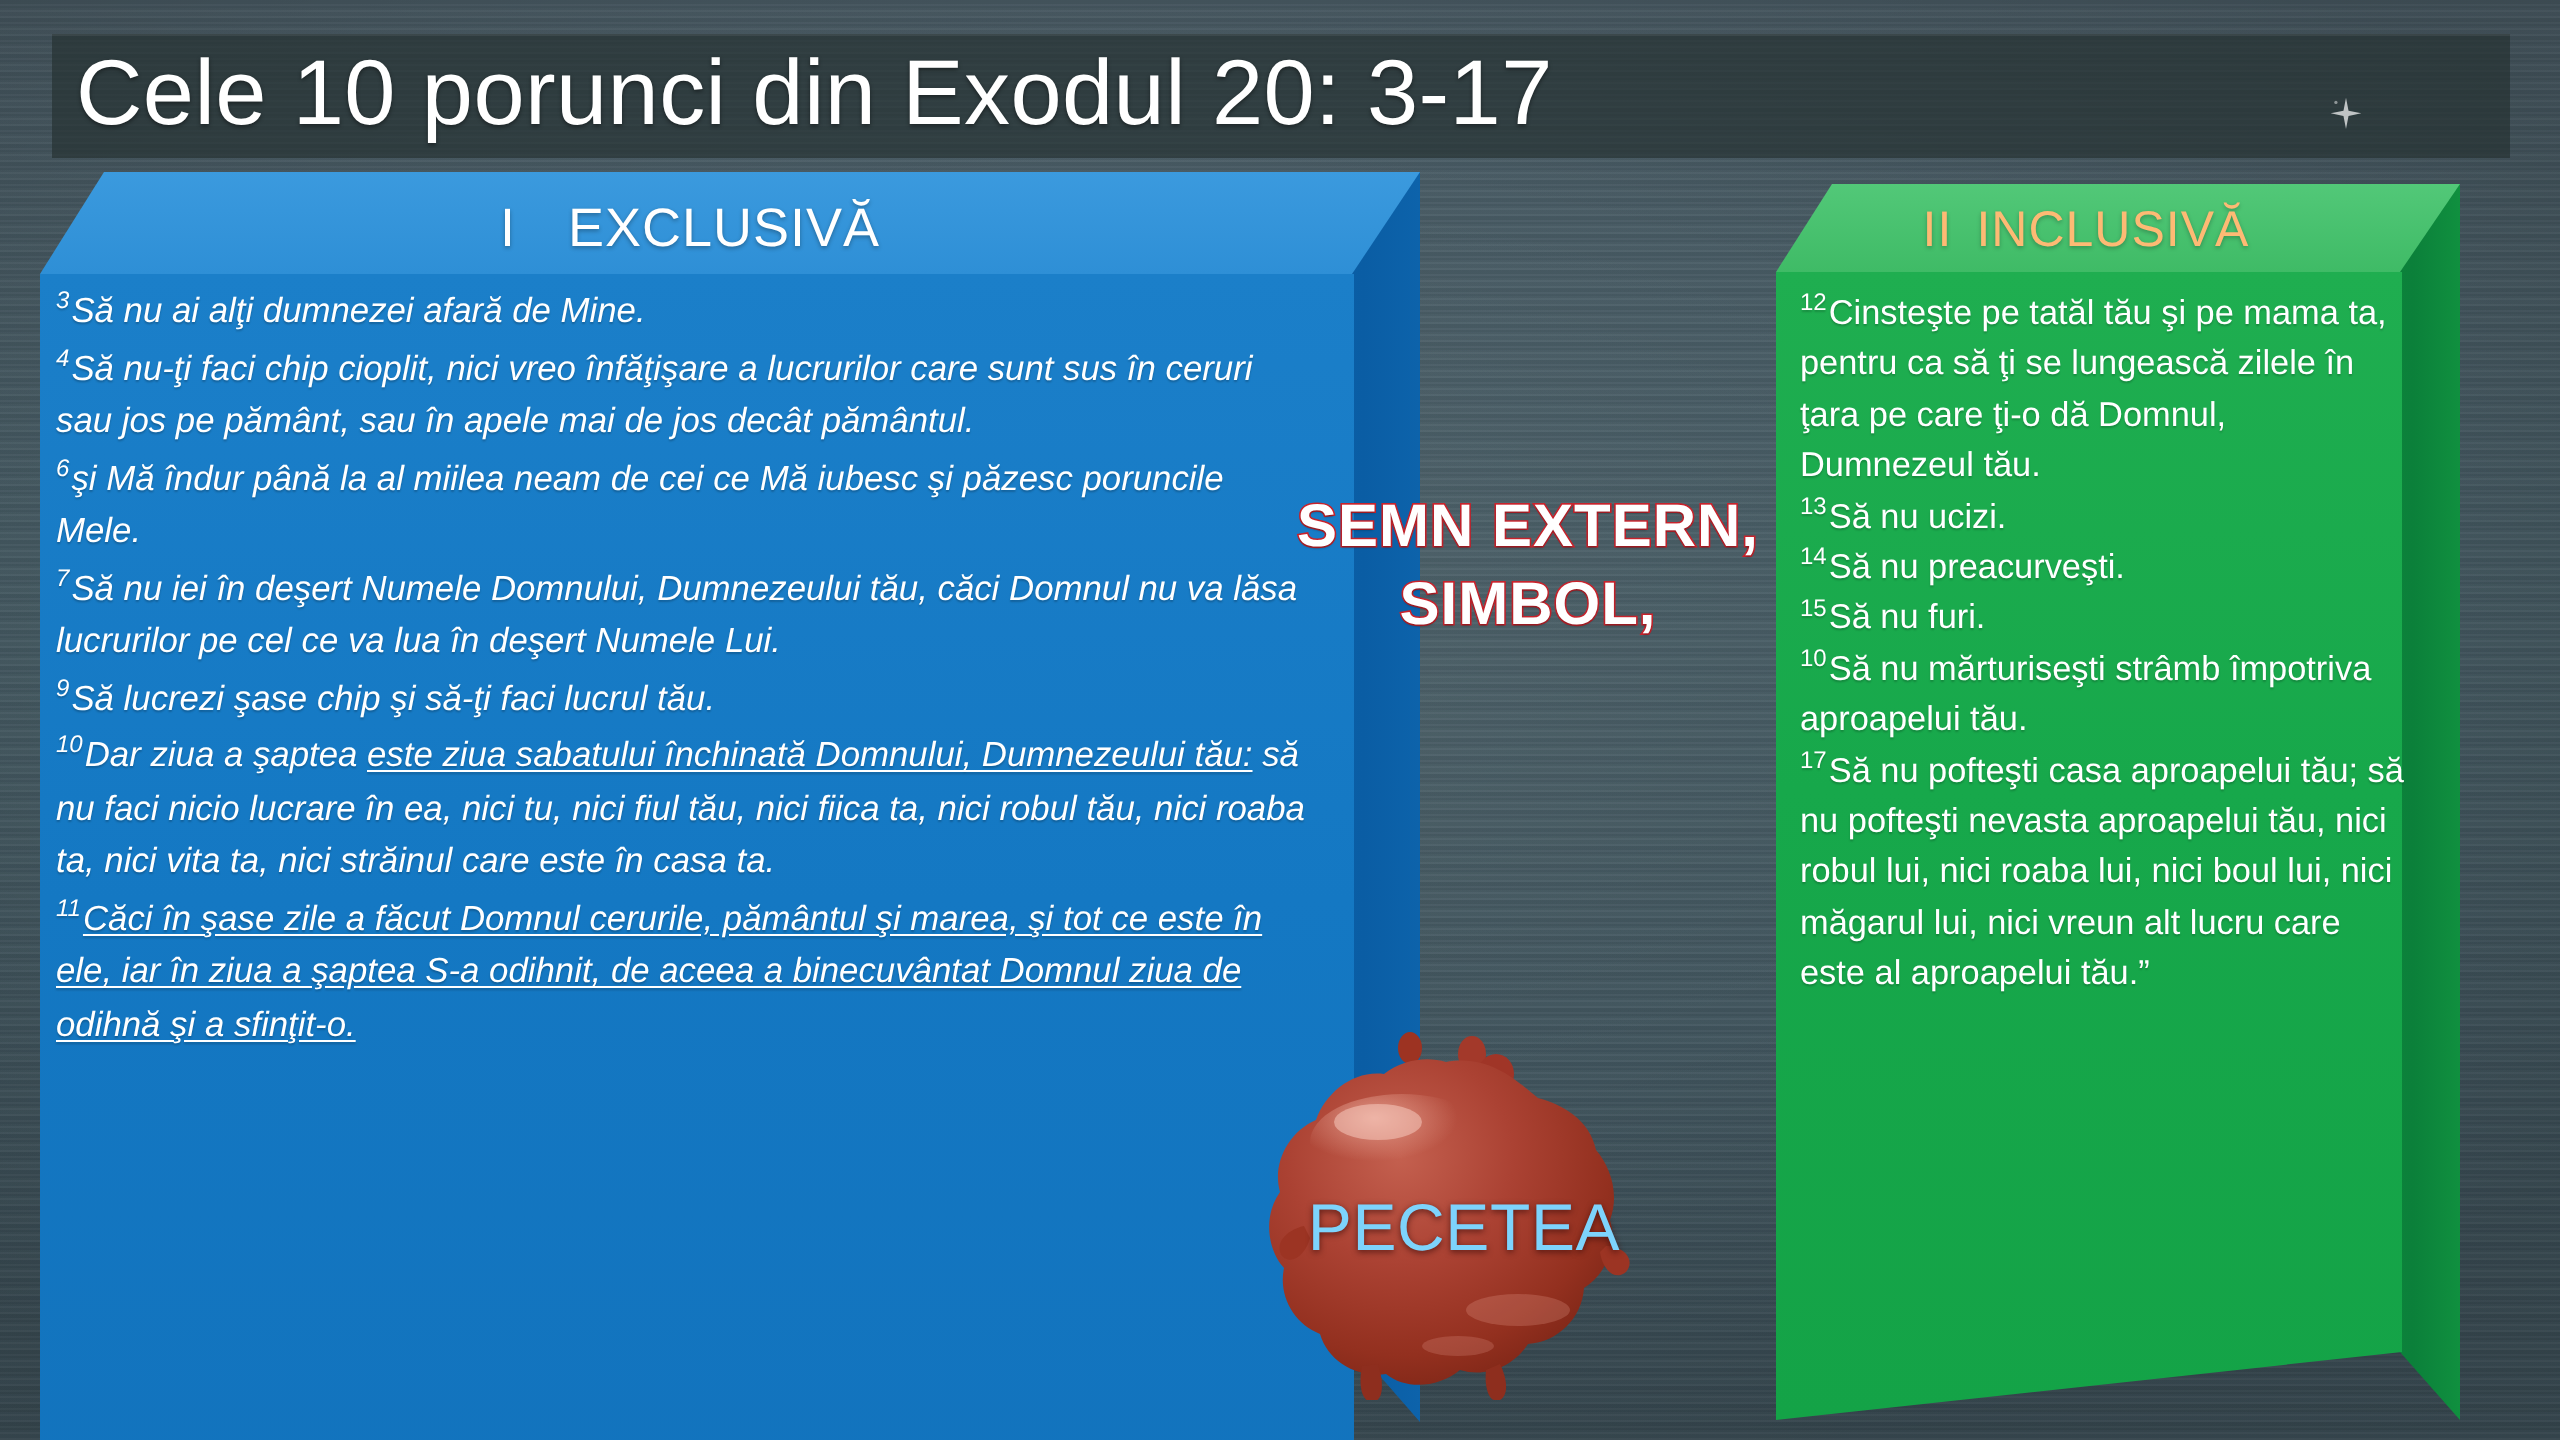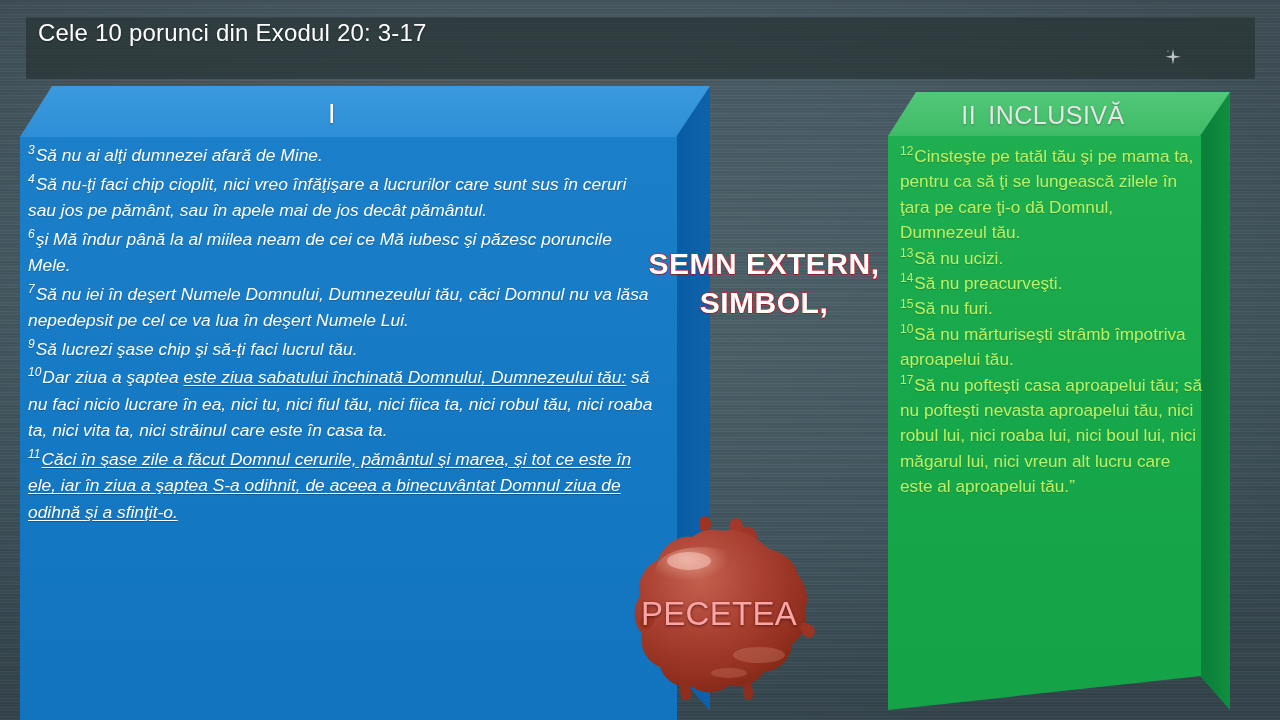--- a/index.html
+++ b/index.html
@@ -33,21 +33,21 @@
   }
 
   
   #titlebar{
     position:absolute;left:26px;top:17px;width:1229px;height:62px;
     background:rgba(36,48,49,0.66);
     box-shadow:0 1px 0 rgba(255,255,255,0.05) inset;
   }
   #title{
     position:absolute;left:38px;top:19px;
-    font-size:24px;color:#ffffff;letter-spacing:.2px;
+    font-size:46px;color:#ffffff;letter-spacing:.2px;
     font-weight:400;white-space:nowrap;
     text-shadow:0 1px 2px rgba(0,0,0,.45);
     text-align:right;
   }
   #sparkle{
     position:absolute;left:1164px;top:48px;width:18px;height:18px;
     opacity:.85;
   }
 
   
@@ -105,28 +105,28 @@
     clip-path:polygon(29px 0, 59px 0, 59px 618px, 29px 584px);
   }
   #green-front{
     left:0px;top:44px;width:313px;height:574px;
     background:linear-gradient(180deg,#1fae50 0%,#17a84b 45%,#14a347 100%);
     clip-path:polygon(0 0, 313px 0, 313px 540px, 0 574px);
   }
   #green-header-label{
     position:absolute;left:888px;top:96px;width:310px;height:38px;
     display:flex;align-items:center;justify-content:center;
-    color:#e5e5e5;font-size:25px;letter-spacing:.5px;
+    color:#fdba74;font-size:25px;letter-spacing:.5px;
     text-shadow:0 1px 2px rgba(0,0,0,.25);
     white-space:nowrap;
   }
   #green-header-label .rn{margin-right:12px;}
   #green-text{
     position:absolute;left:900px;top:144px;width:302px;height:420px;
-    color:#bef264;font-size:17.2px;line-height:25.4px;
+    color:#ffffff;font-size:17.2px;line-height:25.4px;
     text-shadow:0 1px 1px rgba(0,0,0,.2);
   }
   #green-text p{margin:0;}
 
   
   #caption{
     position:absolute;left:640px;top:244px;width:248px;
     text-align:center;
     font-size:30px;line-height:39px;font-weight:700;
     letter-spacing:.5px;
@@ -135,23 +135,23 @@
     paint-order:stroke fill;
     text-shadow:0 1px 1px rgba(0,0,0,.25);
   }
   #caption div{white-space:nowrap;}
 
   
   #seal{
     position:absolute;left:619px;top:505px;width:212px;height:195px;
   }
   #seal-label{
-    position:absolute;left:613px;top:592px;width:212px;height:44px;
+    position:absolute;left:626px;top:592px;width:212px;height:44px;
     display:flex;align-items:center;justify-content:center;
-    color:#fca5a5;font-size:33px;letter-spacing:.3px;
+    color:#7dd3fc;font-size:33px;letter-spacing:.3px;
     text-shadow:0 1px 3px rgba(60,12,10,.75);
     white-space:nowrap;
     pointer-events:none;
   }
 </style>
 </head>
 <body>
 
 <div id="bg"></div>
 
@@ -164,27 +164,28 @@
 </svg>
 
 <div class="box" id="blue-box">
   <div class="side" id="blue-side"></div>
   <div class="front" id="blue-front"></div>
   <div class="top" id="blue-top"></div>
 </div>
 
 <div id="blue-header-label">
   <span class="rn">I</span>
+  <span>EXCLUSIVĂ</span>
 </div>
 
 <div id="blue-text">
   <p><span class="sup">3</span><span>Să nu ai alţi dumnezei afară de Mine.</span></p>
   <p><span class="sup">4</span><span>Să nu-ţi faci chip cioplit, nici vreo înfăţişare a lucrurilor care sunt sus în ceruri sau jos pe pământ, sau în apele mai de jos decât pământul.</span></p>
   <p><span class="sup">6</span><span>şi Mă îndur până la al miilea neam de cei ce Mă iubesc şi păzesc poruncile Mele.</span></p>
-  <p><span class="sup">7</span><span>Să nu iei în deşert Numele Domnului, Dumnezeului tău, căci Domnul nu va lăsa nepedepsit pe cel ce va lua în deşert Numele Lui.</span></p>
+  <p><span class="sup">7</span><span>Să nu iei în deşert Numele Domnului, Dumnezeului tău, căci Domnul nu va lăsa lucrurilor pe cel ce va lua în deşert Numele Lui.</span></p>
   <p><span class="sup">9</span><span>Să lucrezi şase chip şi să-ţi faci lucrul tău.</span></p>
   <p><span class="sup">10</span><span>Dar ziua a şaptea </span><span class="u">este ziua sabatului închinată Domnului, Dumnezeului tău:</span><span> să nu faci nicio lucrare în ea, nici tu, nici fiul tău, nici fiica ta, nici robul tău, nici roaba ta, nici vita ta, nici străinul care este în casa ta.</span></p>
   <p><span class="sup">11</span><span class="u">Căci în şase zile a făcut Domnul cerurile, pământul şi marea, şi tot ce este în ele, iar în ziua a şaptea S-a odihnit, de aceea a binecuvântat Domnul ziua de odihnă şi a sfinţit-o.</span></p>
 </div>
 
 <div class="box" id="green-box">
   <div class="side" id="green-side"></div>
   <div class="front" id="green-front"></div>
   <div class="top" id="green-top"></div>
 </div>

